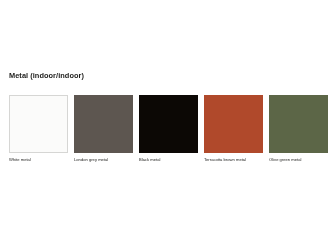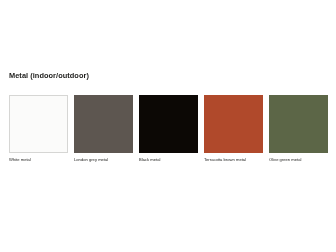--- a/index.html
+++ b/index.html
@@ -61,21 +61,21 @@
     letter-spacing: 0.02px;
     white-space: nowrap;
     font-weight: 400;
   }
 </style>
 </head>
 <body style="background: rgb(255, 255, 255);">
 
 <div id="palette-page" style="background: rgb(255, 255, 255);">
 
-  <div id="palette-title">Metal (indoor/outdoor)</div>
+  <div id="palette-title">Metal (indoor/indoor)</div>
 
   <div id="swatch-row">
 
     <div class="swatch-cell">
       <div class="swatch-chip" style="background: rgb(251, 251, 250); border: 1px solid rgb(214, 214, 212);"></div>
       <div class="swatch-label">White metal</div>
     </div>
 
     <div class="swatch-cell">
       <div class="swatch-chip" style="background: rgb(93, 86, 80); border: 1px solid rgb(93, 86, 80);"></div>

